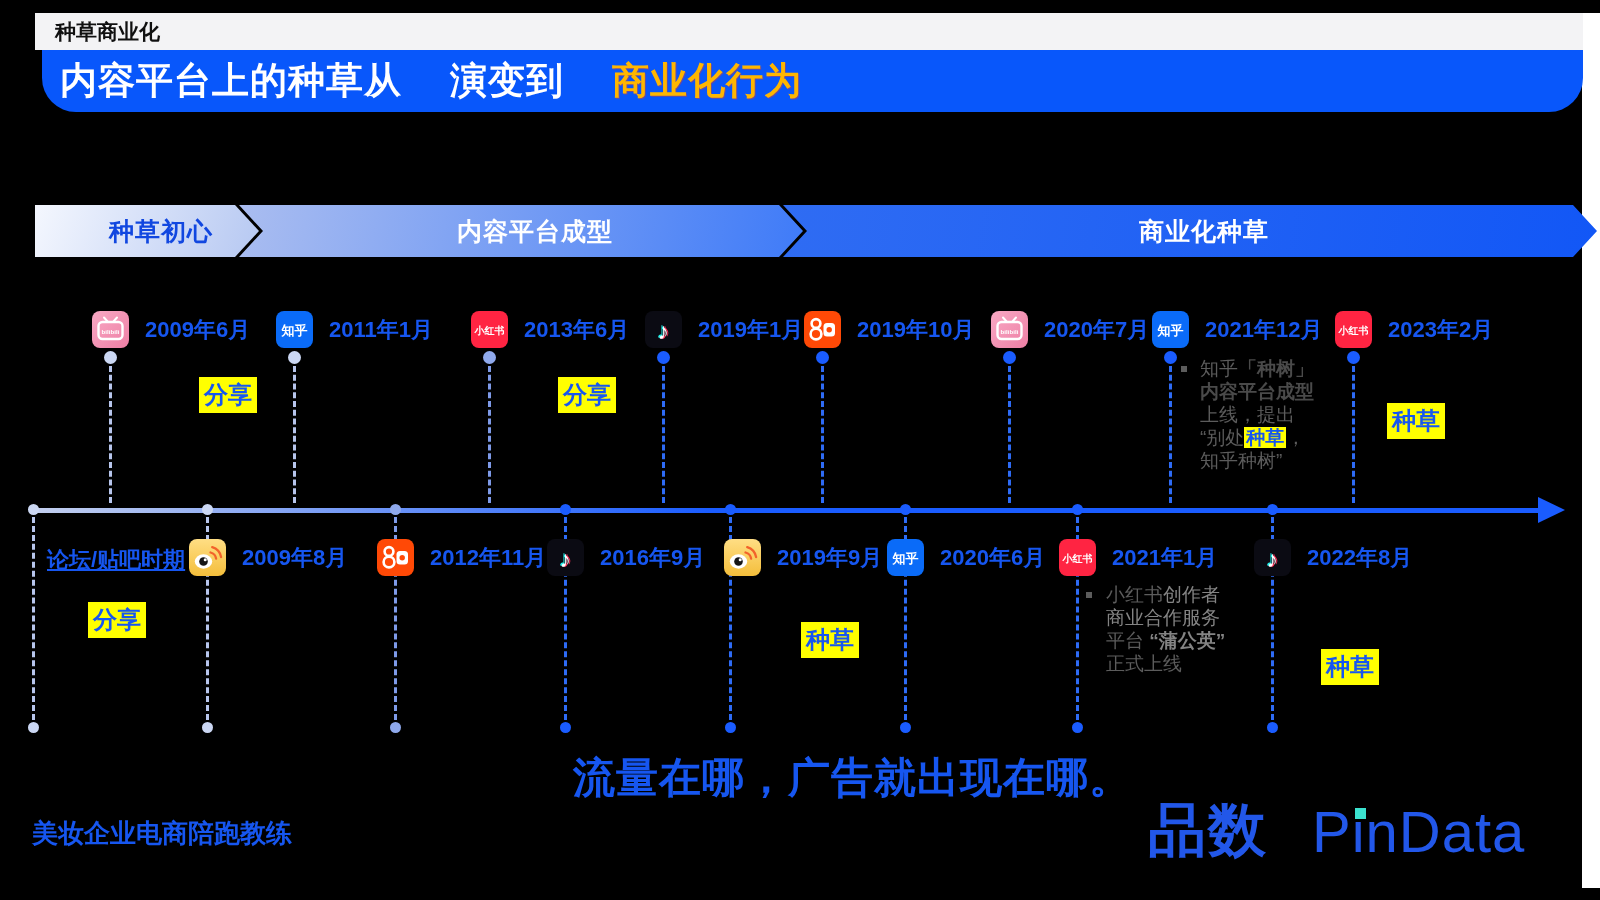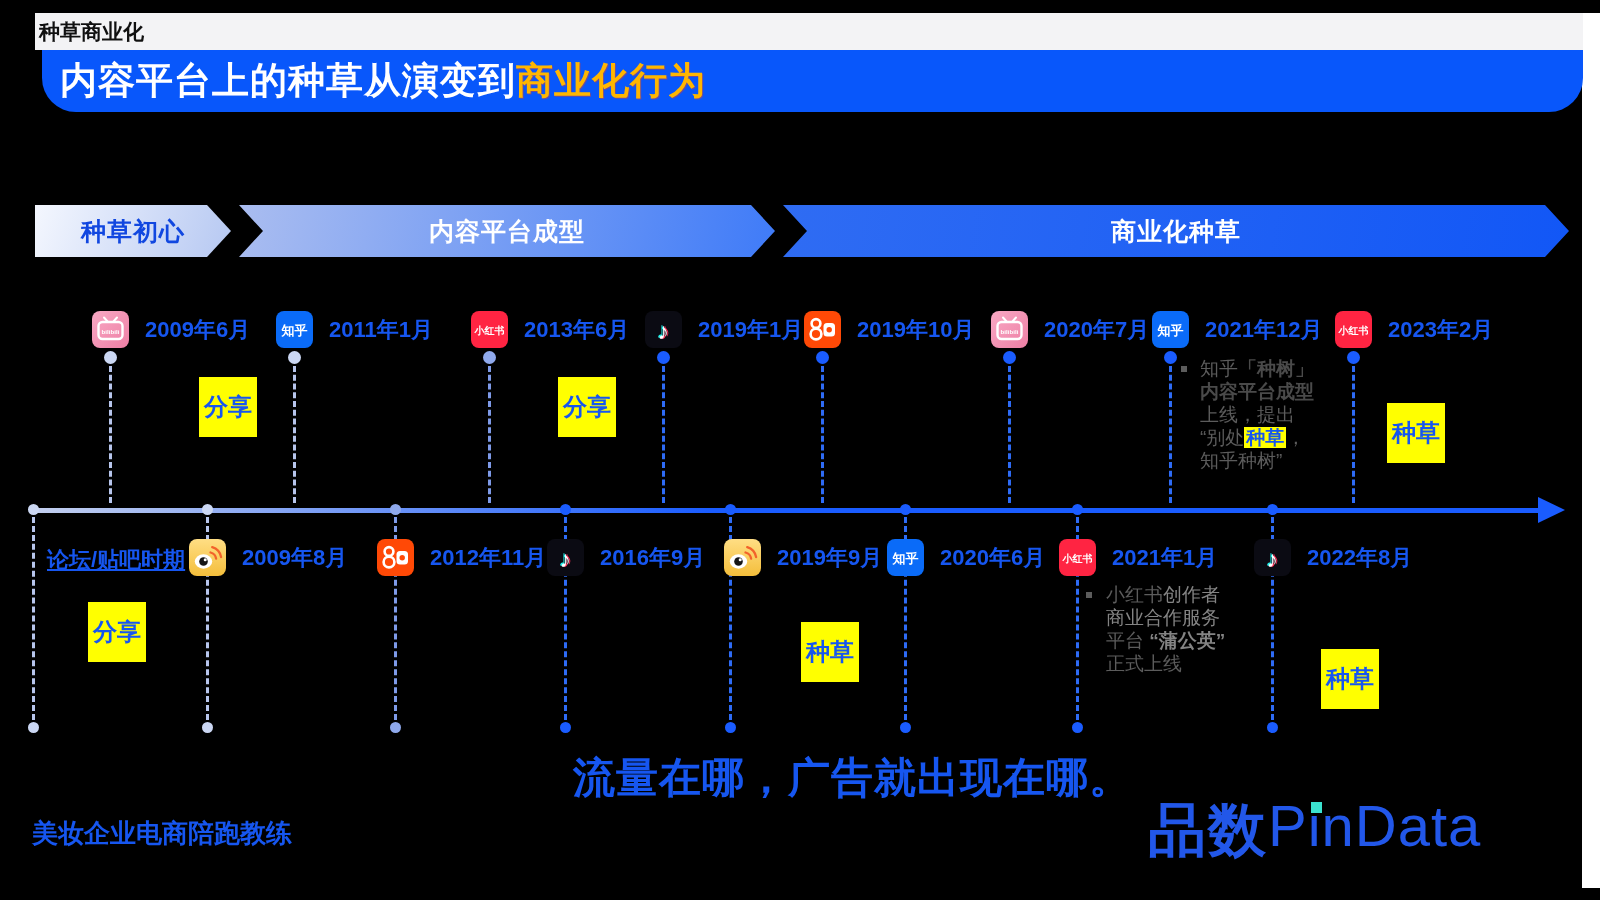--- a/index.html
+++ b/index.html
@@ -1,31 +1,31 @@
 <!DOCTYPE html>
 <html><head>
 <meta charset="utf-8">
 <style>
   html,body{margin:0;padding:0;background:#000;}
   body{width:1600px;height:900px;position:relative;overflow:hidden;
        font-family:"Liberation Sans","DejaVu Sans",sans-serif;}
   .abs{position:absolute;}
   
   .topbar{left:35px;top:13px;width:1548px;height:37px;background:#f3f3f5;
-          display:flex;align-items:center;padding-left:4px;box-sizing:border-box;}
+          display:flex;align-items:center;padding-left:20px;box-sizing:border-box;}
   .topbar span{font-size:21px;font-weight:bold;color:#101010;}
   
   .banner{left:42px;top:50px;width:1541px;height:62px;background:#0857FB;
           border-radius:0 0 34px 34px;display:flex;align-items:center;
-          padding-left:18px;box-sizing:border-box;font-size:37px;font-weight:bold;letter-spacing:1px;}
+          padding-left:18px;box-sizing:border-box;font-size:37px;font-weight:bold;letter-spacing:1px;gap:48px;}
   .banner .wt{color:#ffffff;}
   .banner .gd{color:#FFB600;text-shadow:1px 1px 0 rgba(230,60,40,.45);}
   
   .phase{top:205px;height:52px;display:flex;align-items:center;justify-content:center;
-         font-size:25px;font-weight:bold;letter-spacing:1px;}
+         font-size:25px;font-weight:bold;letter-spacing:1px;padding-left:28px;}
   .p1{left:35px;width:196px;color:#1147E0;background:linear-gradient(110deg,#f4f7fe,#b6c8f2);
       clip-path:polygon(0 0,calc(100% - 24px) 0,100% 50%,calc(100% - 24px) 100%,0 100%);}
   .p2{left:239px;width:536px;color:#fff;background:linear-gradient(100deg,#aabdf0,#3f7bf8);
       clip-path:polygon(0 0,calc(100% - 24px) 0,100% 50%,calc(100% - 24px) 100%,0 100%,24px 50%);}
   .p3{left:783px;width:786px;color:#fff;background:linear-gradient(100deg,#2f6cf3,#1257f6);
       clip-path:polygon(0 0,calc(100% - 24px) 0,100% 50%,calc(100% - 24px) 100%,0 100%,24px 50%);}
   
   .axis-line{left:33px;top:508px;width:1508px;height:5px;
              background:linear-gradient(90deg,#c3cfee,#1a5cff 45%);}
   .axis-head{left:1538px;top:497px;width:0;height:0;border-left:27px solid #1a5cff;
@@ -36,32 +36,32 @@
   .icon{width:37px;height:37px;flex:0 0 37px;display:block;}
   .era{font-size:22px;font-weight:bold;color:#1656F0;white-space:nowrap;z-index:3;}
   
   .cdot{border-radius:50%;z-index:2;}
   .vdash{width:0;border-left:3px dashed;z-index:1;}
   .cL{background:#CBD7F3;}  .dL{border-color:#B7C5EC;}
   .cM{background:#8FA9EC;}  .dM{border-color:#7E9AE8;}
   .cB{background:#1A5CFF;}  .dB{border-color:#2E6BF5;}
   
   .tag{background:#FFFF00;color:#1656F0;font-weight:bold;font-size:24px;
-       padding:16px 5px;line-height:1.15;z-index:4;white-space:nowrap;}
+       padding:4px 5px;line-height:1.15;z-index:4;white-space:nowrap;}
   
   .note{font-size:19px;line-height:23px;color:#5C5C5C;width:132px;z-index:4;}
   .note .b{font-weight:bold;color:#4A4A4A;}
   .note .lt{color:#848484;}
   .note .hl{background:#FFFF00;color:#1656F0;font-weight:bold;padding:0 2px;}
   .bullet{width:6px;height:6px;background:#5C5C5C;z-index:4;}
   
   .slogan{left:573px;top:750px;font-size:42px;font-weight:bold;color:#1656F0;
           letter-spacing:1px;white-space:nowrap;z-index:5;}
   .coach{left:32px;top:816px;font-size:26px;font-weight:bold;color:#1656F0;white-space:nowrap;}
-  .logo{left:1148px;top:792px;display:flex;color:#2257E9;z-index:5;}
+  .logo{left:1148px;top:792px;display:flex;align-items:center;color:#2257E9;z-index:5;gap:44px;}
   .logo .cn{font-size:58px;font-weight:bold;letter-spacing:2px;}
   .logo .en{font-size:58px;font-weight:400;letter-spacing:1px;}
   .logo .en .idot{position:relative;}
   .logo .en .idot::after{content:"";position:absolute;left:3px;top:9px;width:11px;height:11px;
                          background:#3BE2CF;}
   .right-strip{left:1582px;top:13px;width:18px;height:875px;background:#ffffff;}
   svg text{font-family:"Liberation Sans","DejaVu Sans",sans-serif;}
 </style>
 </head>
 <body>

